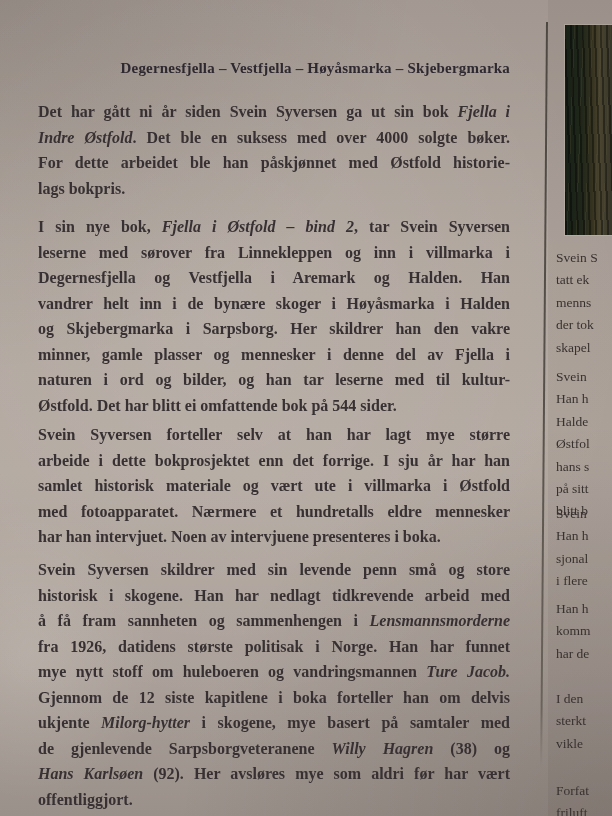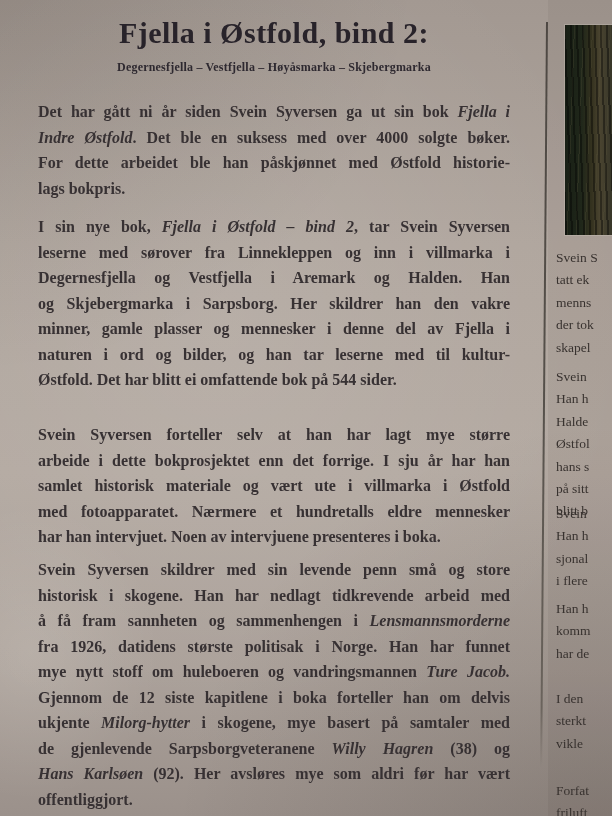--- a/index.html
+++ b/index.html
@@ -25,21 +25,21 @@
     position:absolute;left:38px;top:0;width:472px;height:816px;
     color:#332d2f;
   }
   .title{
     position:absolute;left:0;top:16px;width:472px;margin:0;
     font-size:30px;font-weight:bold;text-align:center;color:#28232a;
     letter-spacing:0.5px;
   }
   .subtitle{
     position:absolute;left:0;top:60px;width:472px;margin:0;
-    font-size:12px;font-weight:bold;text-align:center;color:#2e2930;
+    font-size:15px;font-weight:bold;text-align:right;color:#2e2930;
     letter-spacing:0.2px;
   }
   .para{position:absolute;left:0;width:472px;}
   .line{
     font-size:16px;line-height:25.5px;height:25.5px;
     text-align:justify;text-align-last:justify;
     white-space:nowrap;color:#373133;font-weight:bold;
   }
   .line.last{text-align-last:left;}
   .it{font-style:italic;}
@@ -68,33 +68,33 @@
     white-space:nowrap;text-align:left;
   }
 </style>
 </head>
 <body>
 
 <div id="page">
   <div id="right-shade"></div>
 
   <div id="main-col">
-    <h1 class="title">Fjella i Østfold, bind 2:</h1>
     <h2 class="subtitle">Degernesfjella – Vestfjella – Høyåsmarka – Skjebergmarka</h2>
     <div id="paras">
         <div class="para" style="top: 99px;">
           <div class="line"><span>Det har gått ni år siden Svein Syversen ga ut sin bok </span><span class="it">Fjella i</span></div>
           <div class="line"><span class="it">Indre Østfold</span><span>. Det ble en suksess med over 4000 solgte bøker.</span></div>
           <div class="line"><span>For dette arbeidet ble han påskjønnet med Østfold historie-</span></div>
           <div class="line last"><span>lags bokpris.</span></div>
         </div>
         <div class="para" style="top: 214px;">
           <div class="line"><span>I sin nye bok, </span><span class="it">Fjella i Østfold – bind 2</span><span>, tar Svein Syversen</span></div>
           <div class="line"><span>leserne med sørover fra Linnekleppen og inn i villmarka i</span></div>
           <div class="line"><span>Degernesfjella og Vestfjella i Aremark og Halden. Han</span></div>
+          <div class="line"><span>vandrer helt inn i de bynære skoger i Høyåsmarka i Halden</span></div>
           <div class="line"><span>og Skjebergmarka i Sarpsborg. Her skildrer han den vakre</span></div>
           <div class="line"><span>minner, gamle plasser og mennesker i denne del av Fjella i</span></div>
           <div class="line"><span>naturen i ord og bilder, og han tar leserne med til kultur-</span></div>
           <div class="line last"><span>Østfold. Det har blitt ei omfattende bok på 544 sider.</span></div>
         </div>
         <div class="para" style="top: 422px;">
           <div class="line"><span>Svein Syversen forteller selv at han har lagt mye større</span></div>
           <div class="line"><span>arbeide i dette bokprosjektet enn det forrige. I sju år har han</span></div>
           <div class="line"><span>samlet historisk materiale og vært ute i villmarka i Østfold</span></div>
           <div class="line"><span>med fotoapparatet. Nærmere et hundretalls eldre mennesker</span></div>

